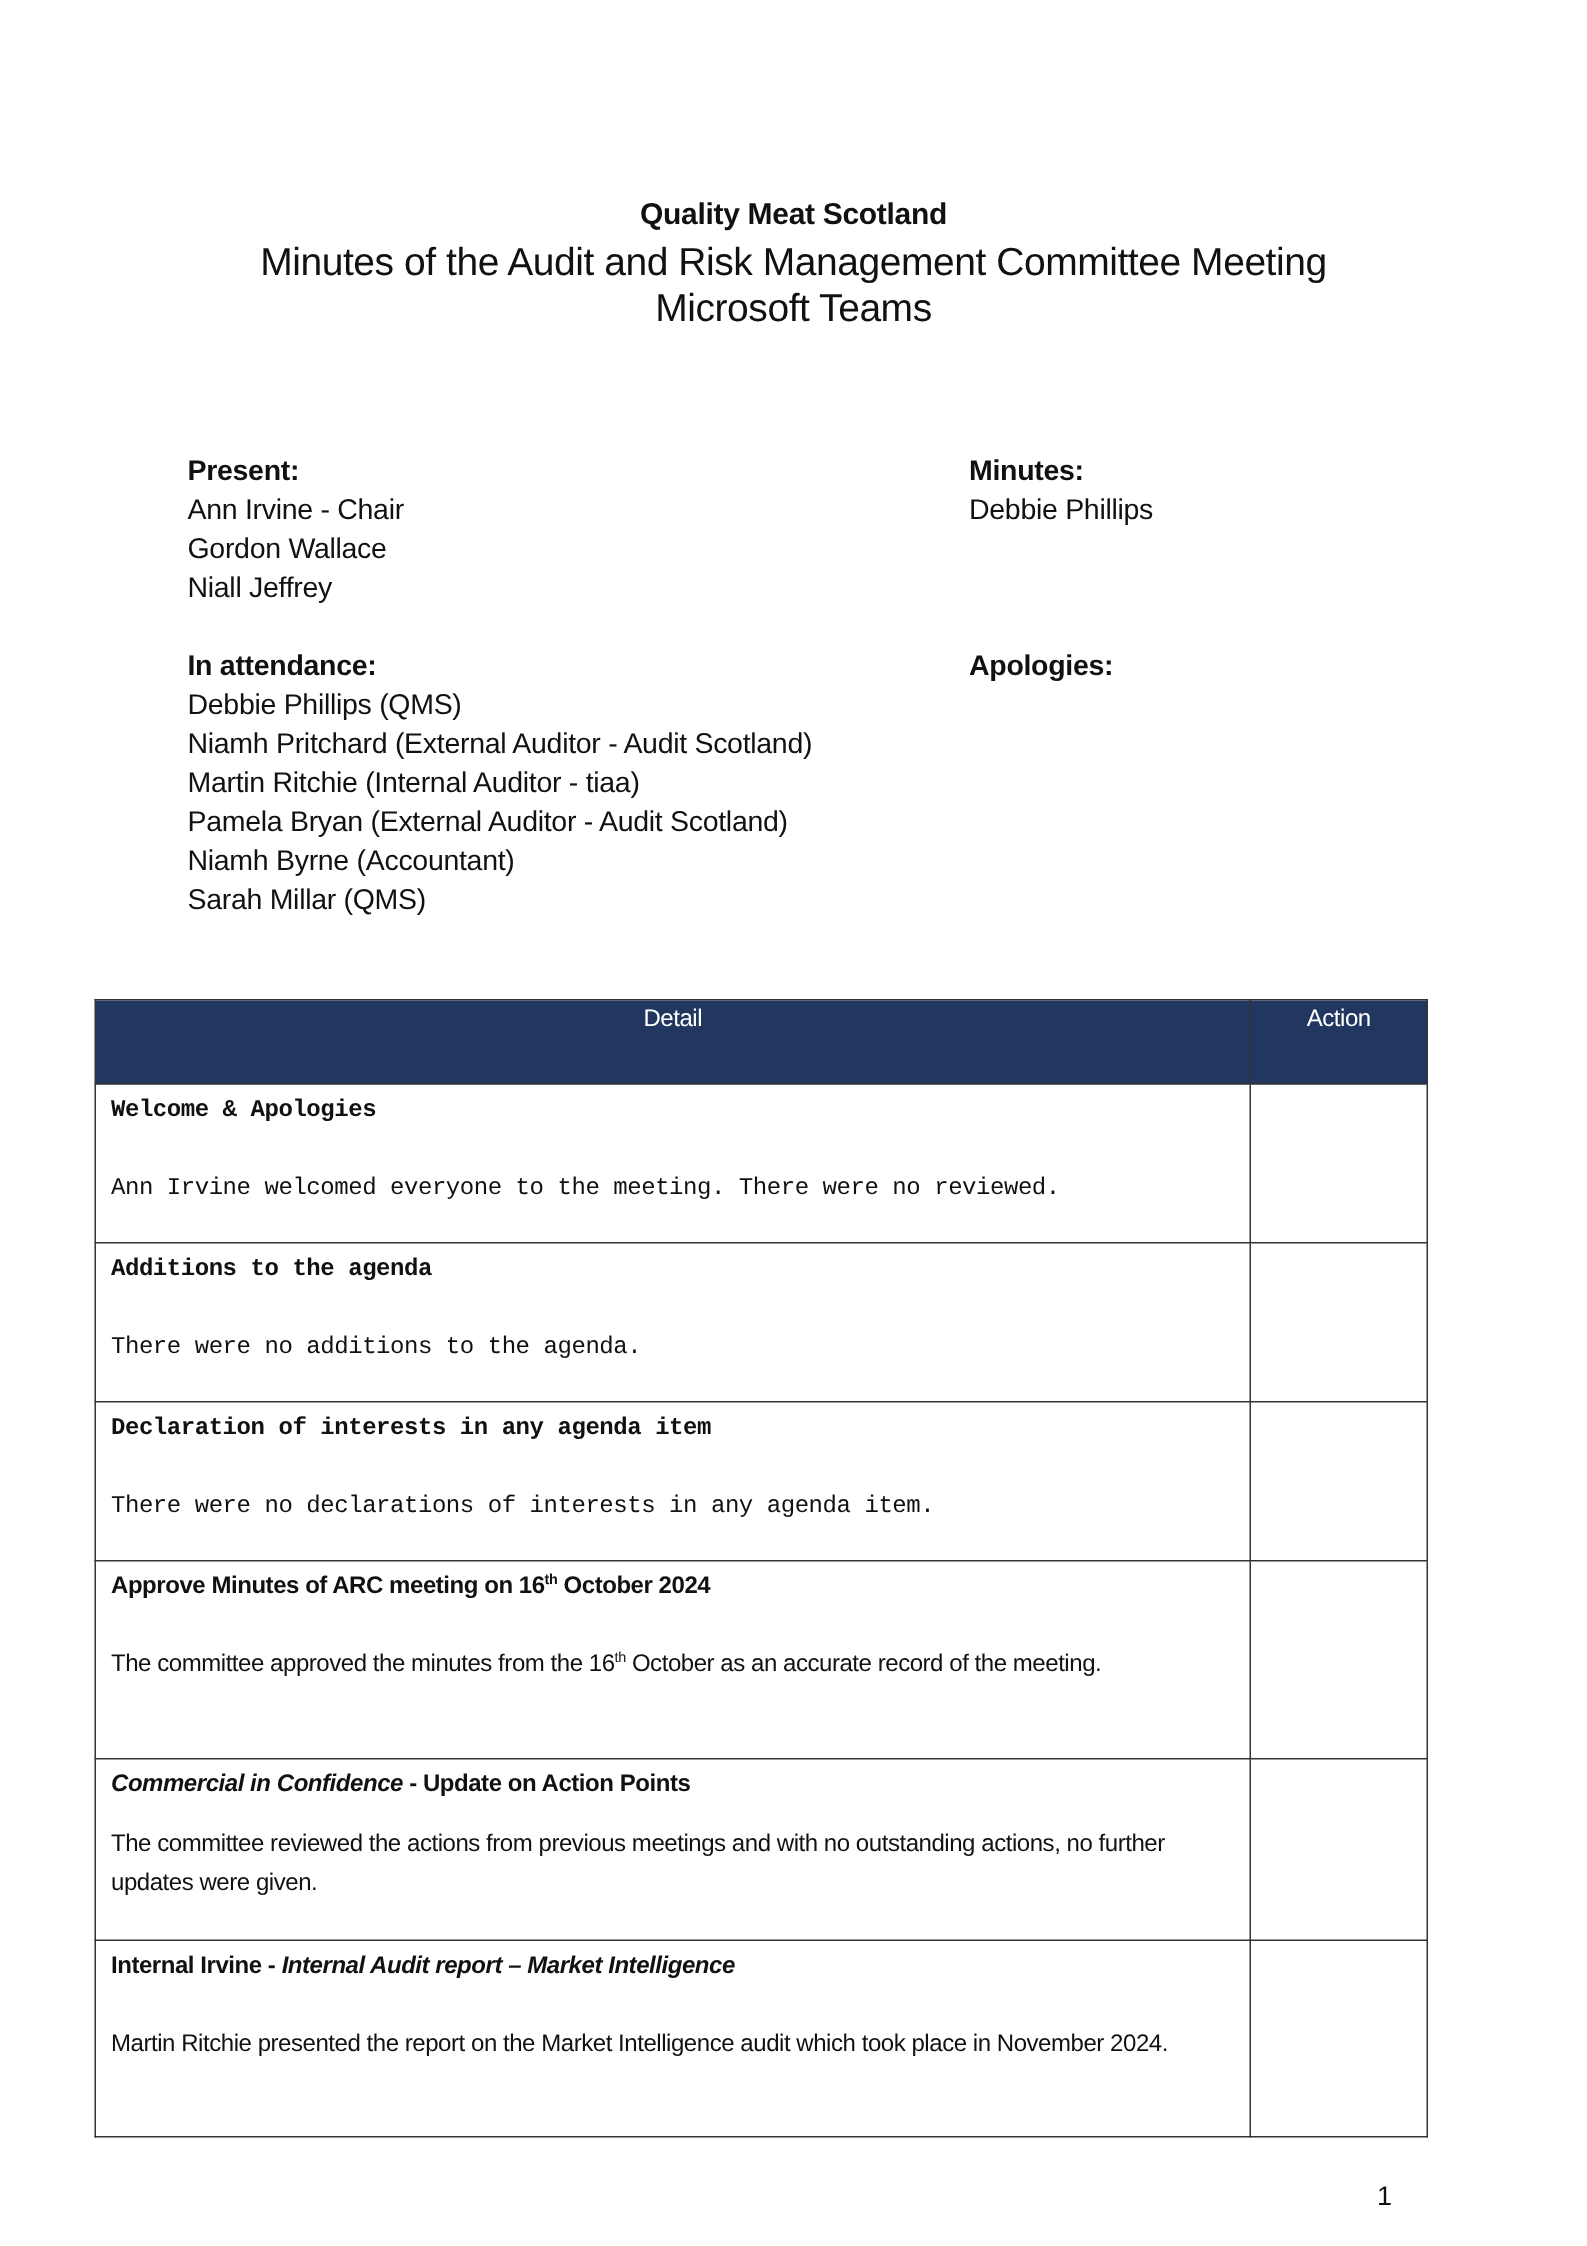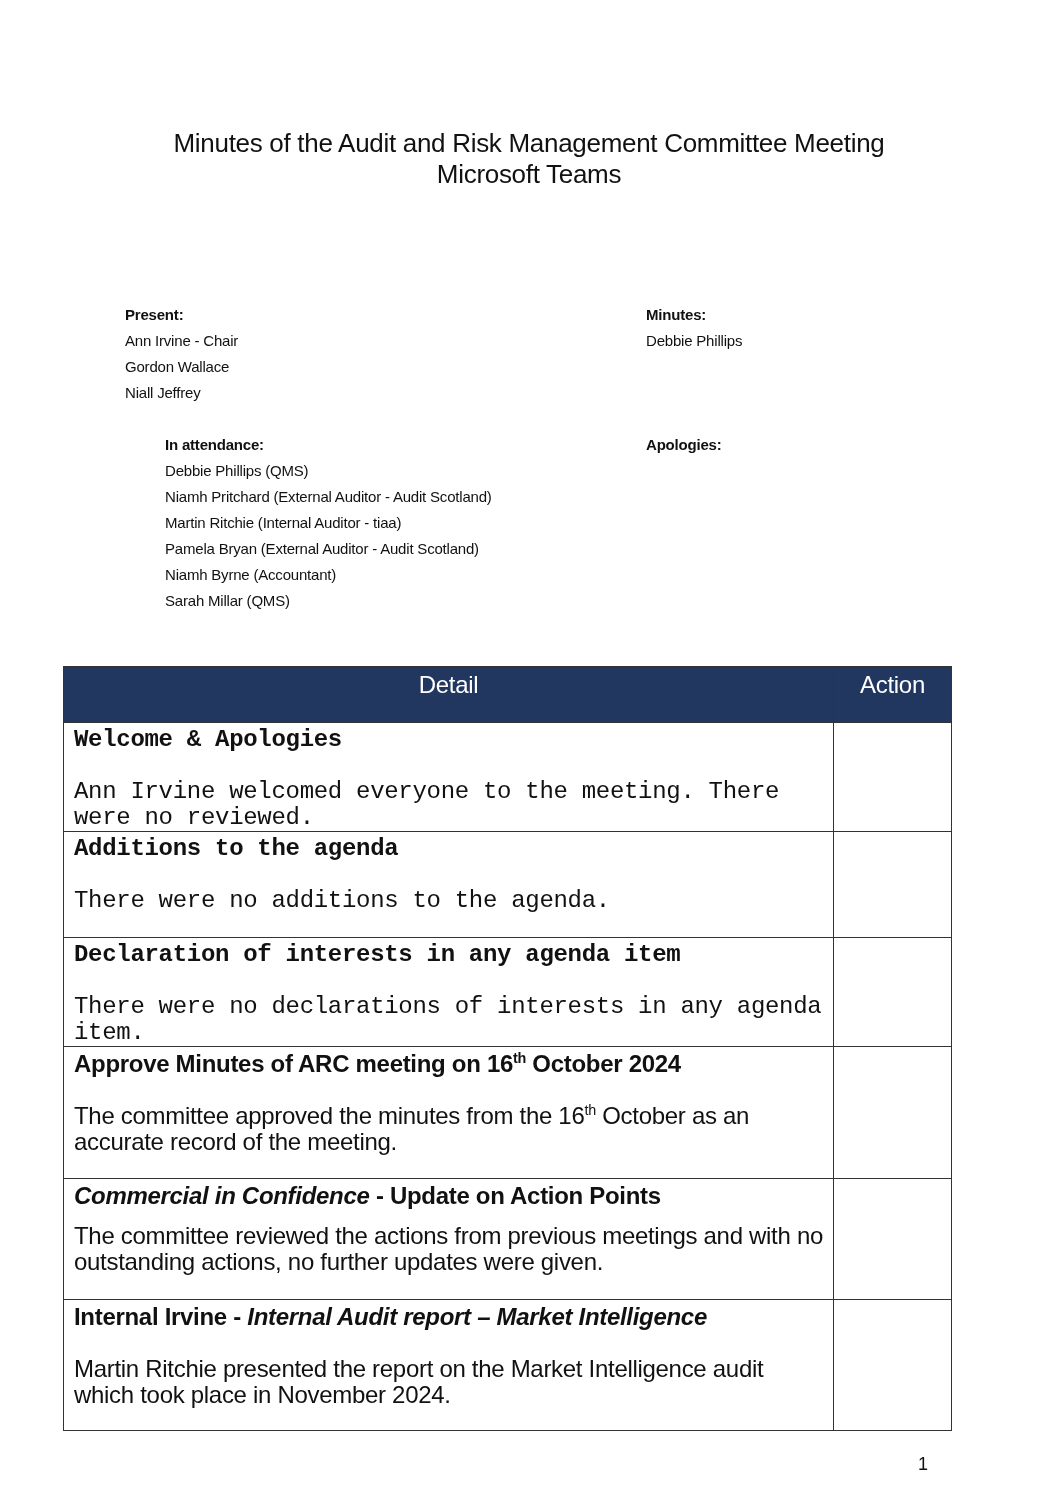--- a/index.html
+++ b/index.html
@@ -5,28 +5,28 @@
   html, body { margin: 0; padding: 0; background: #ffffff; }
   body {
     width: 1058px; height: 1497px; position: relative; overflow: hidden;
     font-family: "Liberation Sans", sans-serif; color: #111;
   }
   .title-block { position: absolute; left: 0; top: 128px; width: 1058px; text-align: center; }
   .title-block .org { font-size: 20px; font-weight: bold; line-height: 31px; letter-spacing: -0.2px; }
   .title-block .line { font-size: 26px; line-height: 31px; letter-spacing: -0.3px; }
   sup { font-size: 0.6em; line-height: 0; vertical-align: super; }
 
-  .people { position: absolute; font-size: 15px; line-height: 26px; letter-spacing: -0.2px; }
+  .people { position: absolute; font-size: 19px; line-height: 26px; letter-spacing: -0.2px; }
   .people .hdr { font-weight: bold; }
   .col-left { left: 125px; }
   .col-right { left: 603px; margin-left: 43px; }
 
   table.minutes {
     position: absolute; left: 63px; top: 666px; width: 889px;
-    border-collapse: collapse; font-size: 24px; letter-spacing: -0.3px;
+    border-collapse: collapse; font-size: 16px; letter-spacing: -0.3px;
   }
   table.minutes th {
     background: #213760; color: #ffffff; font-weight: normal;
     height: 50px; vertical-align: top; padding-top: 4px;
     border: 1px solid #333;
   }
   table.minutes th.detail-h { width: 767px; }
   table.minutes td {
     border: 1px solid #333; vertical-align: top; padding: 4px 10px 0 10px;
     line-height: 26px;
@@ -39,37 +39,38 @@
   .row-b td { height: 127px; }
   .row-c td { height: 116px; }
   .row-d td { height: 126px; }
 
   .page-num { position: absolute; left: 918px; top: 1454px; font-size: 18px; }
 </style>
 </head>
 <body>
 
 <div class="title-block">
+  <div class="org">Quality Meat Scotland</div>
   <div class="line">Minutes of the Audit and Risk Management Committee Meeting</div>
   <div class="line">Microsoft Teams</div>
 </div>
 
 <div class="people col-left" style="top:302px;">
   <div class="hdr">Present:</div>
   <div>Ann Irvine - Chair</div>
   <div>Gordon Wallace</div>
   <div>Niall Jeffrey</div>
 </div>
 
 <div class="people col-right" style="top:302px;">
   <div class="hdr">Minutes:</div>
   <div>Debbie Phillips</div>
 </div>
 
-<div class="people col-left" style="top:432px;margin-left:40px;">
+<div class="people col-left" style="top:432px;">
   <div class="hdr">In attendance:</div>
   <div>Debbie Phillips (QMS)</div>
   <div>Niamh Pritchard (External Auditor - Audit Scotland)</div>
   <div>Martin Ritchie (Internal Auditor - tiaa)</div>
   <div>Pamela Bryan (External Auditor - Audit Scotland)</div>
   <div>Niamh Byrne (Accountant)</div>
   <div>Sarah Millar (QMS)</div>
 </div>
 
 <div class="people col-right" style="top:432px;">

